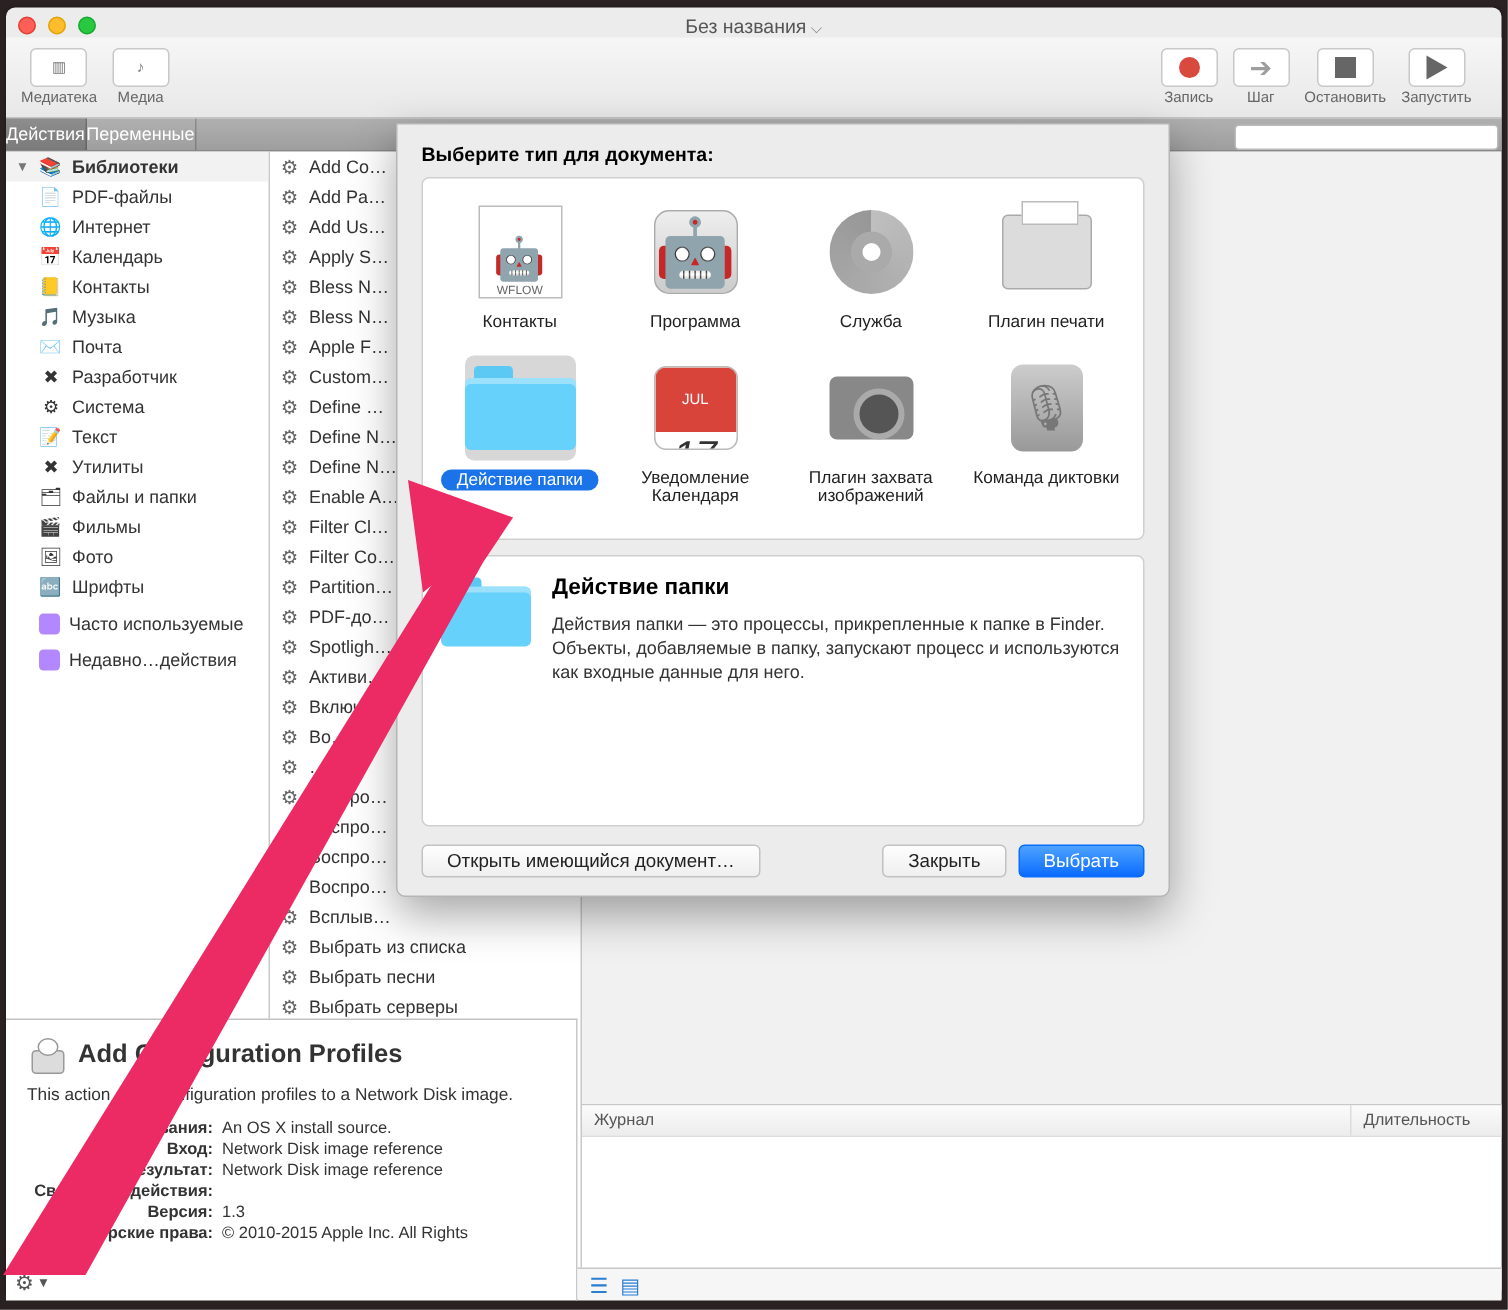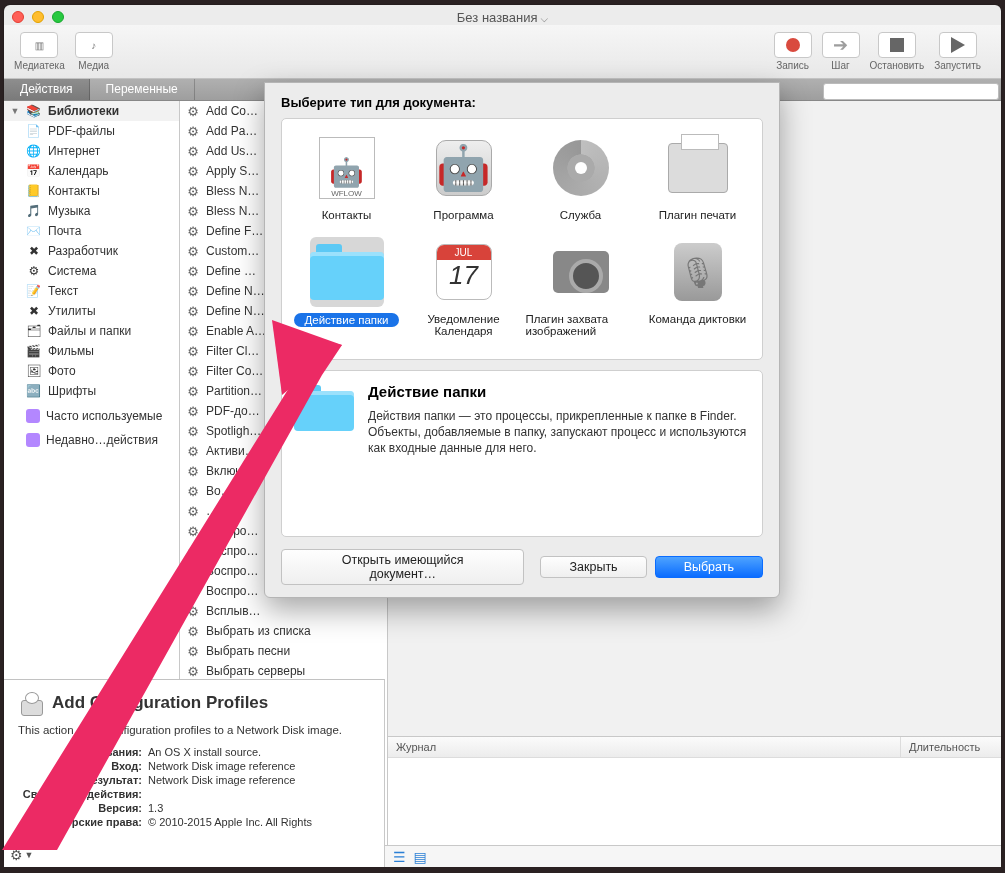--- a/index.html
+++ b/index.html
@@ -26,21 +26,21 @@
 .tbtn { display:flex; flex-direction:column; align-items:center; margin-right:10px; font-size:10px; color:#666;}
 .tbtn .ico { width:38px;height:26px;border:1px solid #c8c8c8;border-radius:4px;background:#fff;margin-bottom:2px;display:flex;align-items:center;justify-content:center;color:#777;}
 .toolbar .spacer { flex:1; }
 .rec{width:14px;height:14px;border-radius:50%;background:#d94a3e;}
 .square{width:14px;height:14px;background:#666;}
 .play{width:0;height:0;border-left:14px solid #666;border-top:8px solid transparent;border-bottom:8px solid transparent;}
 .arrow{font-size:18px;color:#9e9e9e;}
 
 
 .tabs-row { height:22px; display:flex; background:linear-gradient(#b0b0b0,#9e9e9e); border-bottom:1px solid #888;}
-.tab{padding:3px 16px;font-size:12px;color:#fff;border-right:1px solid rgba(0,0,0,.2);}
+.tab{padding:3px 0;font-size:12px;color:#fff;border-right:1px solid rgba(0,0,0,.2);}
 .tab.active{background:linear-gradient(#8e8e8e,#7a7a7a);}
 .tabs-row .search{flex:0 0 180px;margin-left:auto;padding:2px;}
 .tabs-row .search input{width:100%;height:17px;border-radius:3px;border:1px solid #bbb;font-size:11px;padding:0 4px;}
 
 
 .body { flex:1; display:flex; overflow:hidden; }
 .sidebar { width:176px; background:#fff; border-right:1px solid #c8c8c8; overflow:hidden; font-size:12px;}
 .sb-item{display:flex;align-items:center;padding:2px 6px;gap:6px;color:#333;white-space:nowrap;}
 .sb-item .disc{display:inline-block;font-size:9px;color:#777;width:10px;text-align:center;}
 .sb-item .ico{width:16px;height:16px;display:flex;align-items:center;justify-content:center;font-size:12px;}
@@ -78,21 +78,21 @@
 .gcell{width:110px;display:flex;flex-direction:column;align-items:center;font-size:11.5px;color:#222;gap:6px;}
 .gcell .big{width:74px;height:70px;display:flex;align-items:center;justify-content:center;font-size:44px;color:#777;}
 .gcell.selected .lbl{background:#1a73e8;color:#fff;padding:1px 10px;border-radius:9px;}
 .gcell.selected .big{background:#d7d7d7;border-radius:6px;}
 .describe{margin-top:10px;padding:12px;border:1px solid #cfcfcf;border-radius:5px;background:#fff;display:flex;gap:14px;flex:1;}
 .describe .fold{width:60px;height:50px;display:flex;align-items:center;justify-content:center;}
 .describe h4{font-size:15px;font-weight:700;margin-bottom:8px;}
 .describe p{font-size:12px;color:#333;line-height:1.35;}
 .modal .btns{display:flex;gap:8px;margin-top:12px;align-items:center;}
 .modal .btns .sp{flex:1;}
-.mbtn{font-size:12.5px;padding:3px 28px;border:1px solid #c2c2c2;border-radius:4px;background:linear-gradient(#fefefe,#efefef);color:#222;}
+.mbtn{font-size:12.5px;padding:3px 16px;border:1px solid #c2c2c2;border-radius:4px;background:linear-gradient(#fefefe,#efefef);color:#222;}
 .mbtn.primary{background:linear-gradient(#4ea3ff,#0a6cff);color:#fff;border-color:#0a6cff;}
 
 
 .folder{width:74px;height:56px;position:relative;}
 .folder::before{content:"";position:absolute;left:6px;top:0;width:26px;height:10px;background:#5cc9f5;border-radius:3px 3px 0 0;}
 .folder::after{content:"";position:absolute;left:0;top:8px;width:74px;height:48px;background:#66d1fa;border-radius:4px;box-shadow:inset 0 4px 0 rgba(255,255,255,.35);}
 .folder.small{width:60px;height:46px;}
 .folder.small::before{left:5px;width:22px;height:8px;}
 .folder.small::after{top:6px;width:60px;height:40px;}
 
@@ -113,21 +113,21 @@
 .gearshape::after{content:"";position:absolute;inset:22px;border-radius:50%;background:#fff;}
 
 .printer{width:60px;height:50px;background:#dcdcdc;border:1px solid #aaa;border-radius:4px;position:relative;}
 .printer::before{content:"";position:absolute;left:12px;top:-10px;width:36px;height:14px;background:#fff;border:1px solid #bbb;}
 .camera{width:56px;height:42px;background:#888;border-radius:5px;position:relative;}
 .camera::after{content:"";position:absolute;left:16px;top:8px;width:26px;height:26px;border-radius:50%;background:#555;border:4px solid #aaa;}
 .mic{width:48px;height:58px;background:linear-gradient(#ccc,#999);border-radius:8px;position:relative;display:flex;align-items:center;justify-content:center;}
 .mic::after{content:"🎙";font-size:30px;}
 .appicon{width:56px;height:56px;border-radius:10px;background:linear-gradient(#eee,#ccc);border:1px solid #aaa;display:flex;align-items:center;justify-content:center;}
 .cal{width:56px;height:56px;background:#fff;border:1px solid #bbb;border-radius:8px;display:flex;flex-direction:column;align-items:center;overflow:hidden;}
-.cal .m{background:#d8433a;color:#fff;font-size:10px;width:100%;text-align:center;padding:2px 0;}
+.cal .m{background:#d8433a;color:#fff;font-size:10px;width:100%;text-align:center;padding:16px 0;}
 .cal .d{font-size:26px;color:#333;font-style:italic;}
 .wflow{width:56px;height:62px;background:#fff;border:1px solid #bbb;display:flex;flex-direction:column;align-items:center;justify-content:flex-end;font-size:8px;color:#666;}
 .wflow .rb{font-size:28px;}
 </style>
 </head>
 <body>
 
 <div class="window">
 
   <div class="titlebar">
@@ -297,21 +297,21 @@
           <div class="al-item">
             <span class="gear">⚙</span>
             <span>Bless N…</span>
           </div>
           <div class="al-item">
             <span class="gear">⚙</span>
             <span>Bless N…</span>
           </div>
           <div class="al-item">
             <span class="gear">⚙</span>
-            <span>Define F…</span>
+            <span>Apple F…</span>
           </div>
           <div class="al-item">
             <span class="gear">⚙</span>
             <span>Custom…</span>
           </div>
           <div class="al-item">
             <span class="gear">⚙</span>
             <span>Define …</span>
           </div>
           <div class="al-item">
@@ -501,21 +501,21 @@
               <div class="m">JUL</div>
               <div class="d">17</div>
             </div>
           </div>
         <span class="lbl" style="text-align:center">Уведомление Календаря</span>
       </div>
       <div class="gcell">
         <div class="big">
             <div class="camera"></div>
           </div>
-        <span class="lbl" style="text-align:left">Плагин захвата изображений</span>
+        <span class="lbl" style="text-align:center">Плагин захвата изображений</span>
       </div>
       <div class="gcell">
         <div class="big">
             <div class="mic"></div>
           </div>
         <span class="lbl" style="text-align:center">Команда диктовки</span>
       </div>
     </div>
   </div>
   <div class="describe">

